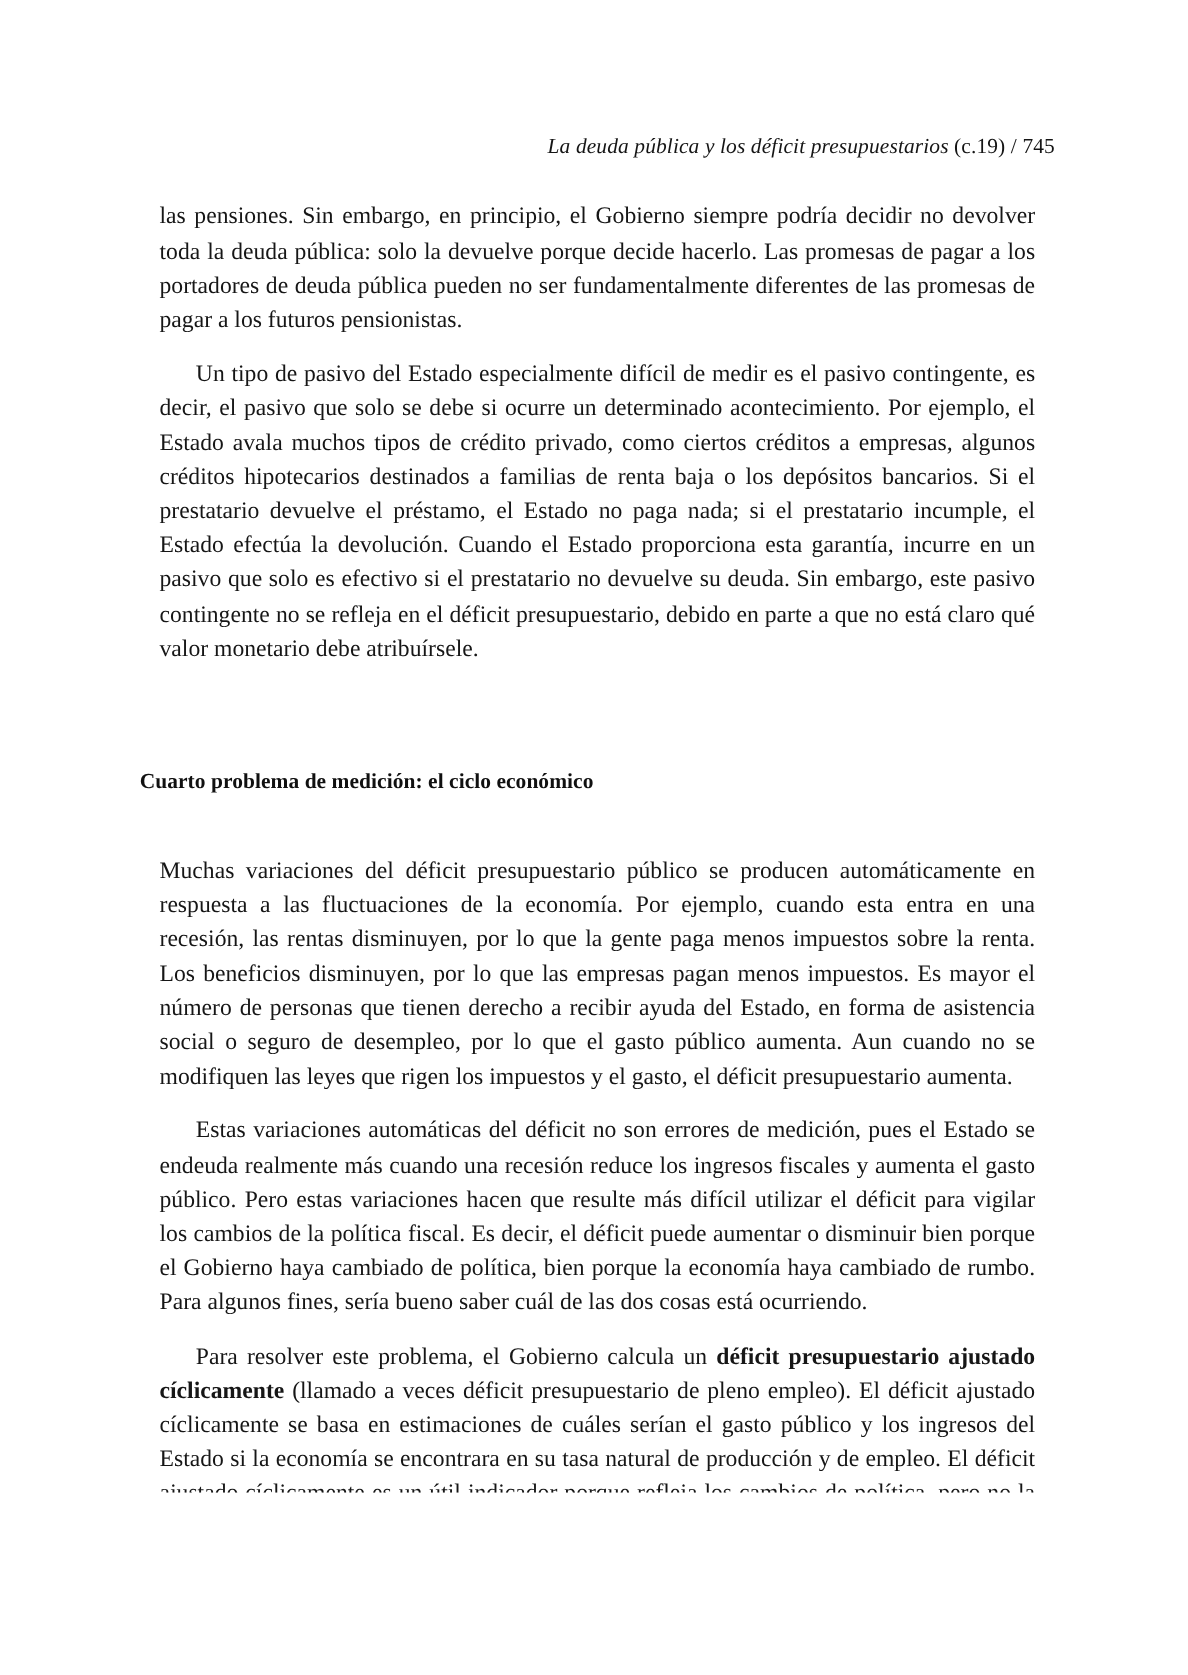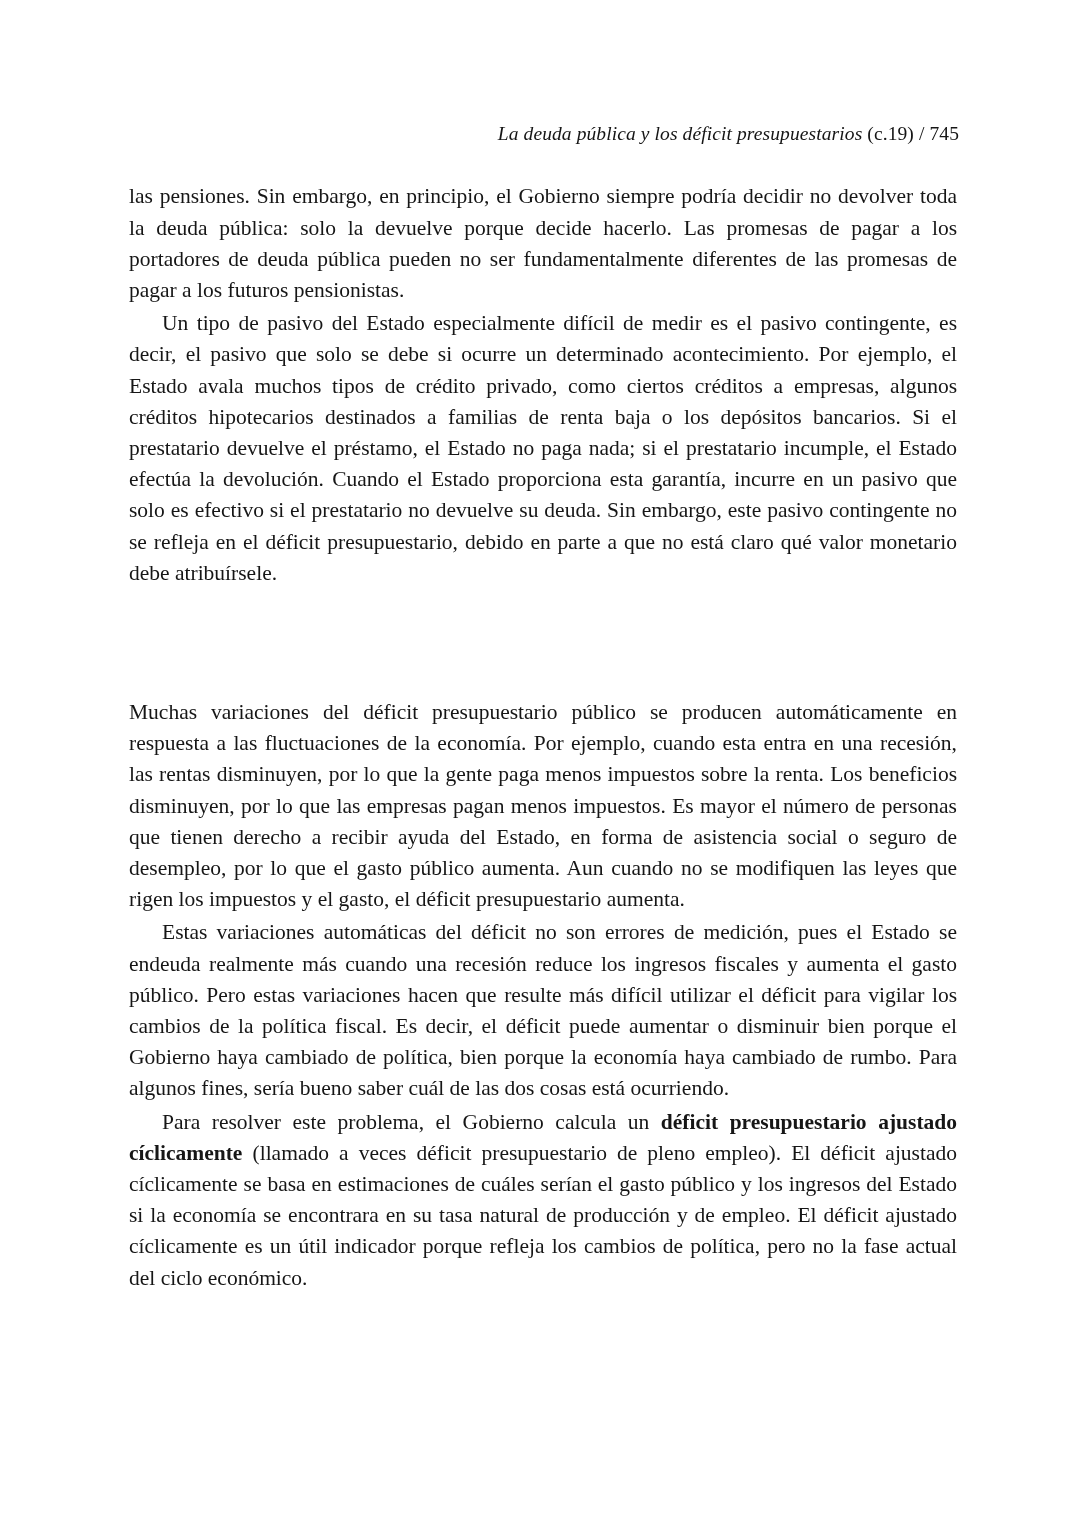--- a/index.html
+++ b/index.html
@@ -33,21 +33,21 @@
   .running-head .rh-title {
     font-style: italic;
   }
   .running-head .rh-ref {
     font-style: normal;
   }
   .body-block {
     margin-top: 36px;
   }
   p.para {
-    margin: 2px;
+    margin: 18px;
     font-size: 21.5px;
     line-height: 31.2px;
     text-align: justify;
     text-justify: inter-word;
     hyphens: manual;
     color: #161616;
   }
   p.para.indent {
     text-indent: 33px;
   }
@@ -76,20 +76,21 @@
     </div>
 
     <div class="body-block">
 
       <p class="para">las pensiones. Sin embargo, en principio, el Gobierno siempre podría decidir no devolver toda la deuda pública: solo la devuelve porque decide hacerlo. Las promesas de pagar a los portadores de deuda pública pueden no ser fundamentalmente diferentes de las promesas de pagar a los futuros pensionistas.</p>
 
       <p class="para indent"><span>Un tipo de pasivo del Estado especialmente difícil de medir es el </span><span class="it">pasivo contingente,</span><span> es decir, el pasivo que solo se debe si ocurre un determinado acontecimiento. Por ejemplo, el Estado avala muchos tipos de crédito privado, como ciertos créditos a empresas, algunos créditos hipotecarios destinados a familias de renta baja o los depósitos bancarios. Si el prestatario devuelve el préstamo, el Estado no paga nada; si el prestatario incumple, el Estado efectúa la devolución. Cuando el Estado proporciona esta garantía, incurre en un pasivo que solo es efectivo si el prestatario no devuelve su deuda. Sin embargo, este pasivo contingente no se refleja en el déficit presupuestario, debido en parte a que no está claro qué valor monetario debe atribuírsele.</span></p>
 
       <div class="gap-before-head"></div>
 
+      <h2 class="sec-head">Cuarto problema de medición: el ciclo económico</h2>
 
       <div class="gap-after-head"></div>
 
       <p class="para">Muchas variaciones del déficit presupuestario público se producen automáticamente en respuesta a las fluctuaciones de la economía. Por ejemplo, cuando esta entra en una recesión, las rentas disminuyen, por lo que la gente paga menos impuestos sobre la renta. Los beneficios disminuyen, por lo que las empresas pagan menos impuestos. Es mayor el número de personas que tienen derecho a recibir ayuda del Estado, en forma de asistencia social o seguro de desempleo, por lo que el gasto público aumenta. Aun cuando no se modifiquen las leyes que rigen los impuestos y el gasto, el déficit presupuestario aumenta.</p>
 
       <p class="para indent">Estas variaciones automáticas del déficit no son errores de medición, pues el Estado se endeuda realmente más cuando una recesión reduce los ingresos fiscales y aumenta el gasto público. Pero estas variaciones hacen que resulte más difícil utilizar el déficit para vigilar los cambios de la política fiscal. Es decir, el déficit puede aumentar o disminuir bien porque el Gobierno haya cambiado de política, bien porque la economía haya cambiado de rumbo. Para algunos fines, sería bueno saber cuál de las dos cosas está ocurriendo.</p>
 
       <p class="para indent"><span>Para resolver este problema, el Gobierno calcula un </span><span class="bd">déficit presupuestario ajustado cíclicamente</span><span> (llamado a veces </span><span class="it">déficit presupuestario de pleno empleo</span><span>). El déficit ajustado cíclicamente se basa en estimaciones de cuáles serían el gasto público y los ingresos del Estado si la economía se encontrara en su tasa natural de producción y de empleo. El déficit ajustado cíclicamente es un útil indicador porque refleja los cambios de política, pero no la fase actual del ciclo económico.</span></p>
 
     </div>

